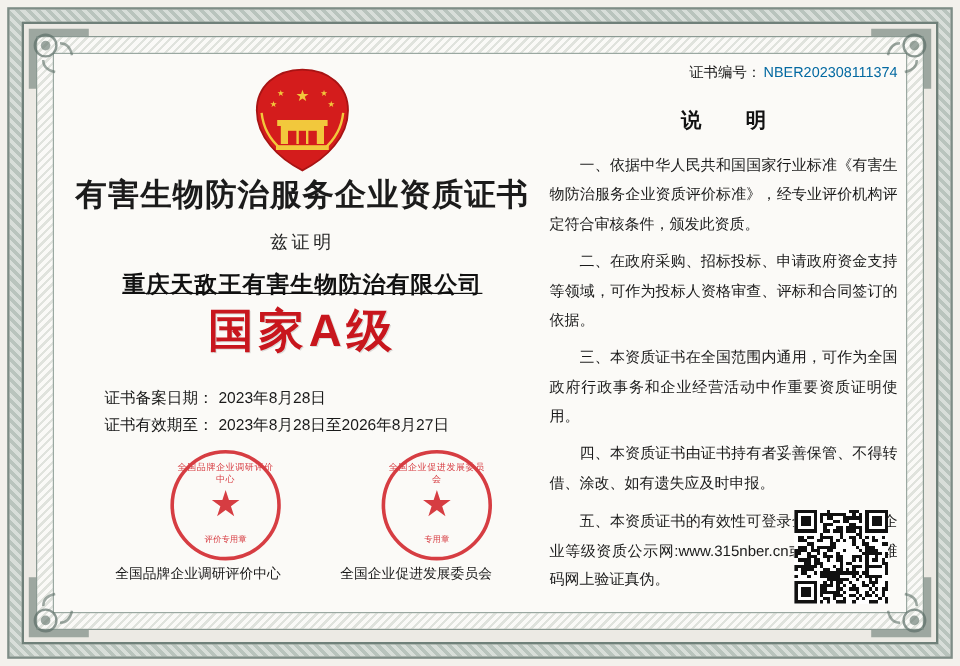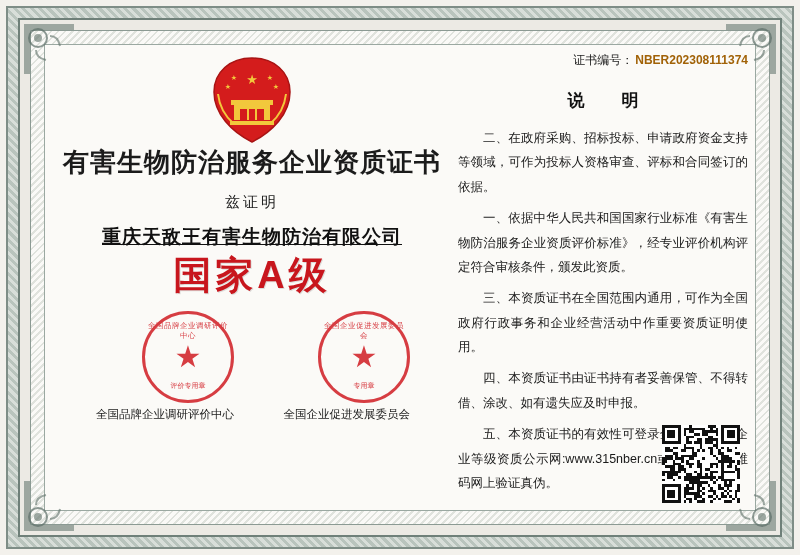--- a/index.html
+++ b/index.html
@@ -206,22 +206,22 @@
   }
 
   
   .cert-no {
     text-align: right;
     font-size: 12px;
     color: #1a1a1a;
     margin-top: 2px;
   }
   .cert-no .num {
-    color: #a16207;
-    font-weight: bold;
+    color: #0369a1;
+    font-weight: normal;
     margin-left: 2px;
   }
   .notes-title {
     margin-top: 20px;
     text-align: center;
     font-size: 17px;
     font-weight: bold;
     color: #111;
     letter-spacing: 10px;
     padding-left: 10px;
@@ -324,20 +324,30 @@
       </div>
 
       <div class="title-sub">有害生物防治服务企业资质证书</div>
 
       <div class="hereby">兹证明</div>
 
       <div class="company">重庆天敌王有害生物防治有限公司</div>
 
       <div class="grade">国家A级</div>
 
+      <div class="dates">
+        <div class="date-row">
+          <span class="date-label">证书备案日期：</span>
+          <span class="date-value">2023年8月28日</span>
+        </div>
+        <div class="date-row">
+          <span class="date-label">证书有效期至：</span>
+          <span class="date-value">2023年8月28日至2026年8月27日</span>
+        </div>
+      </div>
 
       <div class="seals">
         <div class="seal-block">
           <div class="seal">
             <div class="seal-arc">全国品牌企业调研评价中心</div>
             <span class="star">★</span>
             <div class="seal-arc-bottom">评价专用章</div>
           </div>
           <div class="seal-caption">全国品牌企业调研评价中心</div>
         </div>
@@ -355,22 +365,22 @@
 
     <div class="right-col">
 
       <div class="cert-no">
         <span>证书编号：</span><span class="num">NBER202308111374</span>
       </div>
 
       <div class="notes-title">说　明</div>
 
       <div class="notes">
+        <div class="note-item">一、依据中华人民共和国国家行业标准《有害生物防治服务企业资质评价标准》，经专业评价机构评定符合审核条件，颁发此资质。</div>
         <div class="note-item">二、在政府采购、招标投标、申请政府资金支持等领域，可作为投标人资格审查、评标和合同签订的依据。</div>
-        <div class="note-item">一、依据中华人民共和国国家行业标准《有害生物防治服务企业资质评价标准》，经专业评价机构评定符合审核条件，颁发此资质。</div>
         <div class="note-item">三、本资质证书在全国范围内通用，可作为全国政府行政事务和企业经营活动中作重要资质证明使用。</div>
         <div class="note-item">四、本资质证书由证书持有者妥善保管、不得转借、涂改、如有遗失应及时申报。</div>
         <div class="note-item">五、本资质证书的有效性可登录全国服务行业企业等级资质公示网:www.315nber.cn或扫描下方二维码网上验证真伪。</div>
       </div>
 
       <div class="qr">
         <svg width="78" height="78" viewBox="0 0 29 29" shape-rendering="crispEdges" id="qr-svg">
             <rect width="29" height="29" fill="#ffffff"></rect>
             <rect x="0" y="0" width="1" height="1" fill="#111111"></rect>
             <rect x="1" y="0" width="1" height="1" fill="#111111"></rect>

